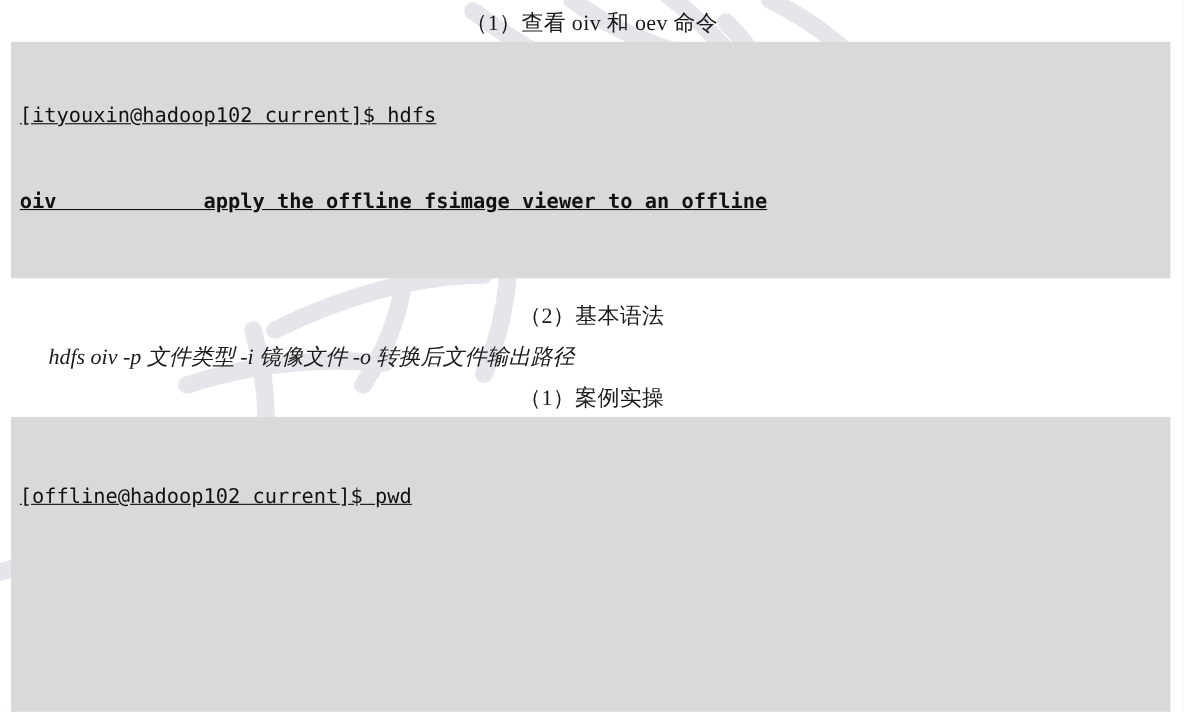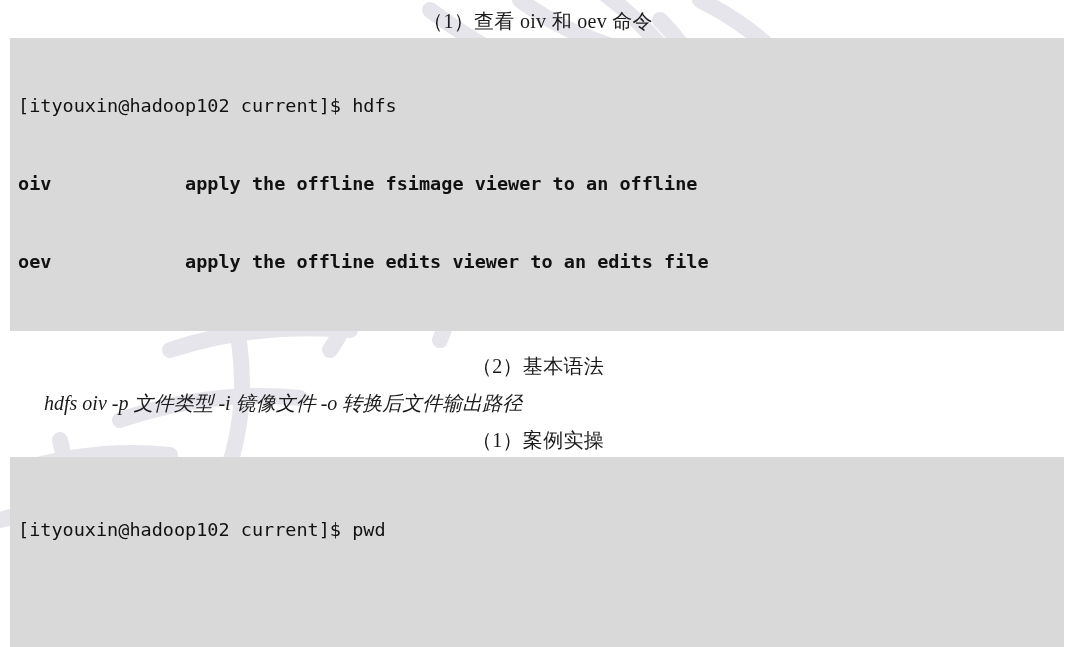--- a/index.html
+++ b/index.html
@@ -48,21 +48,21 @@
     line-height: 26px;
     padding: 3px 8px 4px 8px;
     white-space: pre;
     color: #111111;
     letter-spacing: 0px;
     margin: 2px 0 2px 0;
   }
   .code-block.tall {
     line-height: 28px;
   }
-  .code-line { white-space: pre; }
+  .code-line { white-space: pre; text-decoration: underline; }
   .code-line.bold { font-weight: bold; }
 
   .para {
     font-family: "Liberation Serif", serif;
     font-size: 20px;
     line-height: 28px;
     margin: 10px 0 10px 34px;
     white-space: pre;
     font-style: italic;
   }
@@ -107,33 +107,32 @@
   </svg>
 </div>
 
 <div class="page">
 
   <div>
     <div class="heading">（1）查看 oiv 和 oev 命令</div>
     <div class="code-block">
       <div class="code-line">[ityouxin@hadoop102 current]$ hdfs</div>
       <div class="code-line bold">oiv            apply the offline fsimage viewer to an offline</div>
-      <div class="code-line bold">oev            apply the offline edits viewer to an edits file</div>
     </div>
   </div>
 
   <div>
     <div class="heading" style="margin-top:22px;">（2）基本语法</div>
     <div class="para">hdfs oiv -p 文件类型 -i 镜像文件 -o 转换后文件输出路径</div>
   </div>
 
   <div>
     <div class="heading" style="margin-top:8px;">（1）案例实操</div>
     <div class="code-block tall">
-      <div class="code-line">[ityouxin@hadoop102 current]$ pwd</div>
+      <div class="code-line">[offline@hadoop102 current]$ pwd</div>
       
       
       
       
       
       
       
     </div>
   </div>
 

